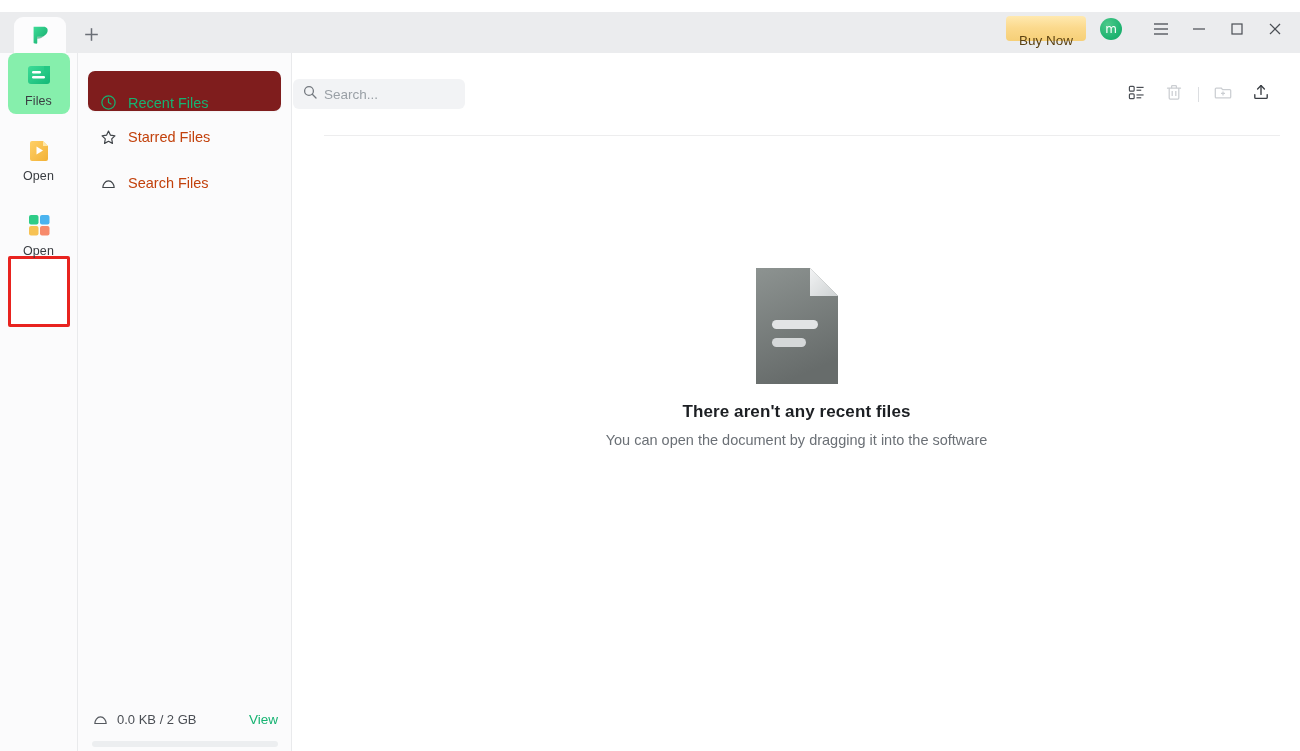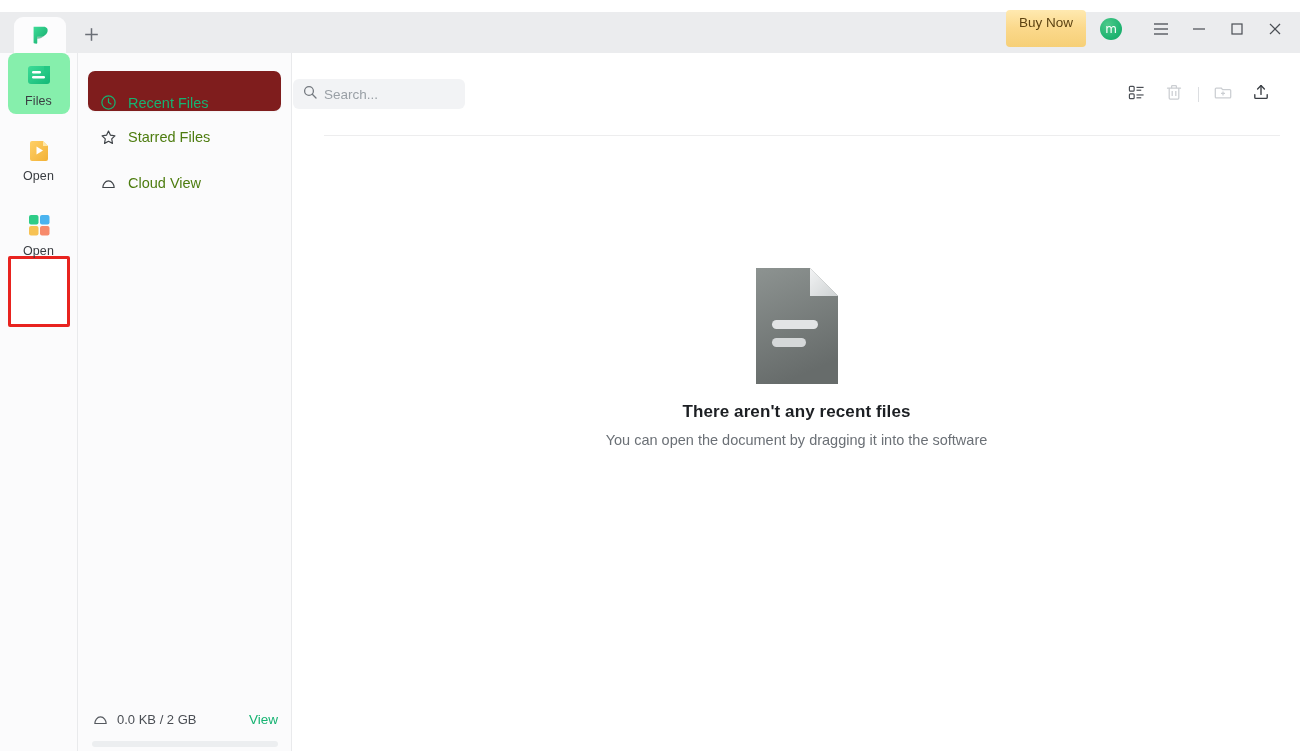--- a/index.html
+++ b/index.html
@@ -34,21 +34,21 @@
     border-radius: 6px; cursor: pointer;
   }
   .newtab svg { display:block; }
 
   .title-spacer { flex: 1; height: 41px; }
 
   .title-right {
     display:flex; align-items:center; height:41px; padding-right: 6px; gap: 0px;
   }
   .buy-now {
-    height: 37px; padding: 0 13px;
+    height: 25px; padding: 12px 13px;
     border-radius: 4px;
     background: linear-gradient(180deg,#ffe9b0 0%, #fbd98c 48%, #f6cf77 100%);
     color: #5d4312; font-size: 13.5px; line-height: 25px;
     cursor: pointer; white-space: nowrap;
     margin-right: 14px; margin-bottom: 8px;
     font-family: "Liberation Sans", sans-serif;
   }
   .avatar {
     width: 22px; height: 22px; border-radius: 50%;
     background: radial-gradient(circle at 35% 30%, #4dc98a 0%, #22b573 60%, #0fa563 100%);
@@ -89,21 +89,21 @@
   
   .side {
     position: absolute; top: 41px; left: 78px; width: 214px; height: 710px;
     background: #fbfbfc;
     border-right: 1px solid #e9eaec;
   }
   .side-list { padding: 18px 10px 0 10px; }
   .side-item {
     height: 40px; display:flex; align-items:center; gap: 11px;
     padding: 0 12px; border-radius: 7px; cursor:pointer;
-    color: #4d7c0f; font-size: 14.5px;
+    color: #c2410c; font-size: 14.5px;
     margin-bottom: 6px;
   }
   .side-item.active { background:#7f1d1d; color:#16b372; box-shadow: 0 1px 2px rgba(0,0,0,.04); align-items: flex-end; }
   .side-icon { width:17px; height:17px; display:block; flex:none; }
 
   .side-footer {
     position: absolute; bottom: 0; left: 0; width: 214px; padding: 0 14px 16px 14px;
   }
   .storage-row {
     display:flex; align-items:center; height: 30px;
@@ -304,21 +304,21 @@
         </span>
         <span>Starred Files</span>
       </div>
 
       <div class="side-item">
         <span>
           <svg class="side-icon" viewBox="0 0 18 18">
             <path d="M3 13.2 C3 9.8 5.4 6.3 9 6.3 C12.6 6.3 15 9.8 15 13.2 Z" fill="none" stroke="#3f4348" stroke-width="1.25" stroke-linejoin="round"></path>
           </svg>
         </span>
-        <span>Cloud View</span>
+        <span>Search Files</span>
       </div>
     </div>
 
     <div class="side-footer">
       <div class="storage-row">
         <span class="storage-cloud">
           <svg width="17" height="17" viewBox="0 0 18 18">
             <path d="M3 13.2 C3 9.8 5.4 6.3 9 6.3 C12.6 6.3 15 9.8 15 13.2 Z" fill="none" stroke="#55595f" stroke-width="1.25" stroke-linejoin="round"></path>
           </svg>
         </span>

